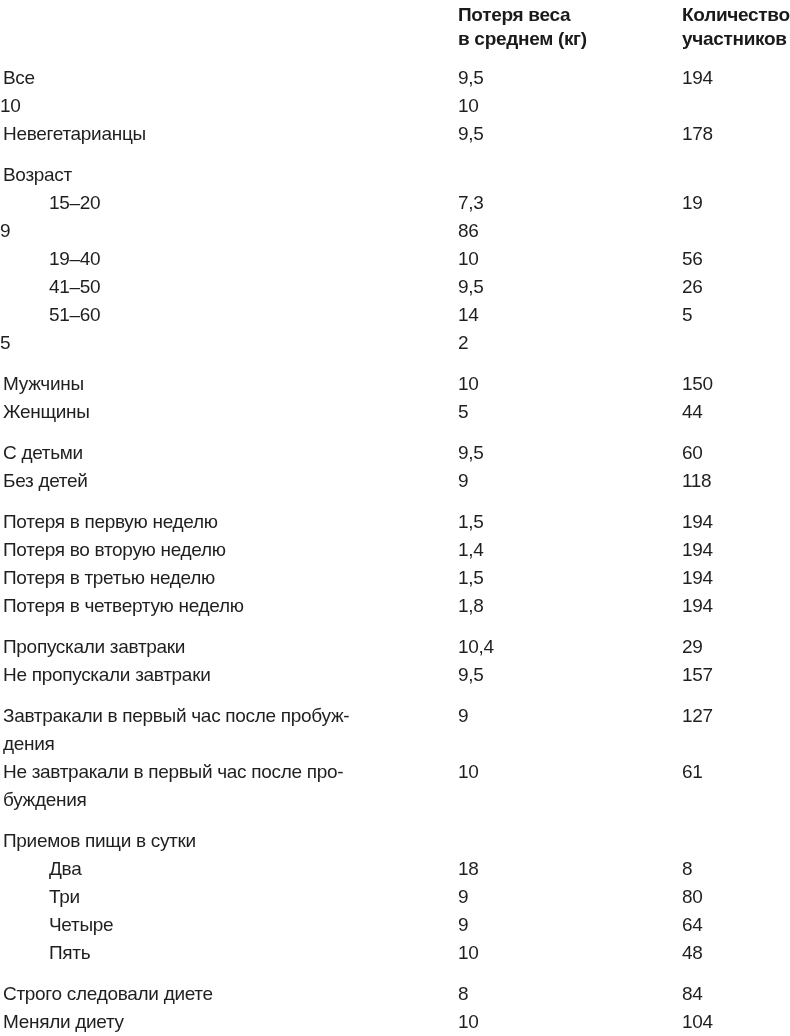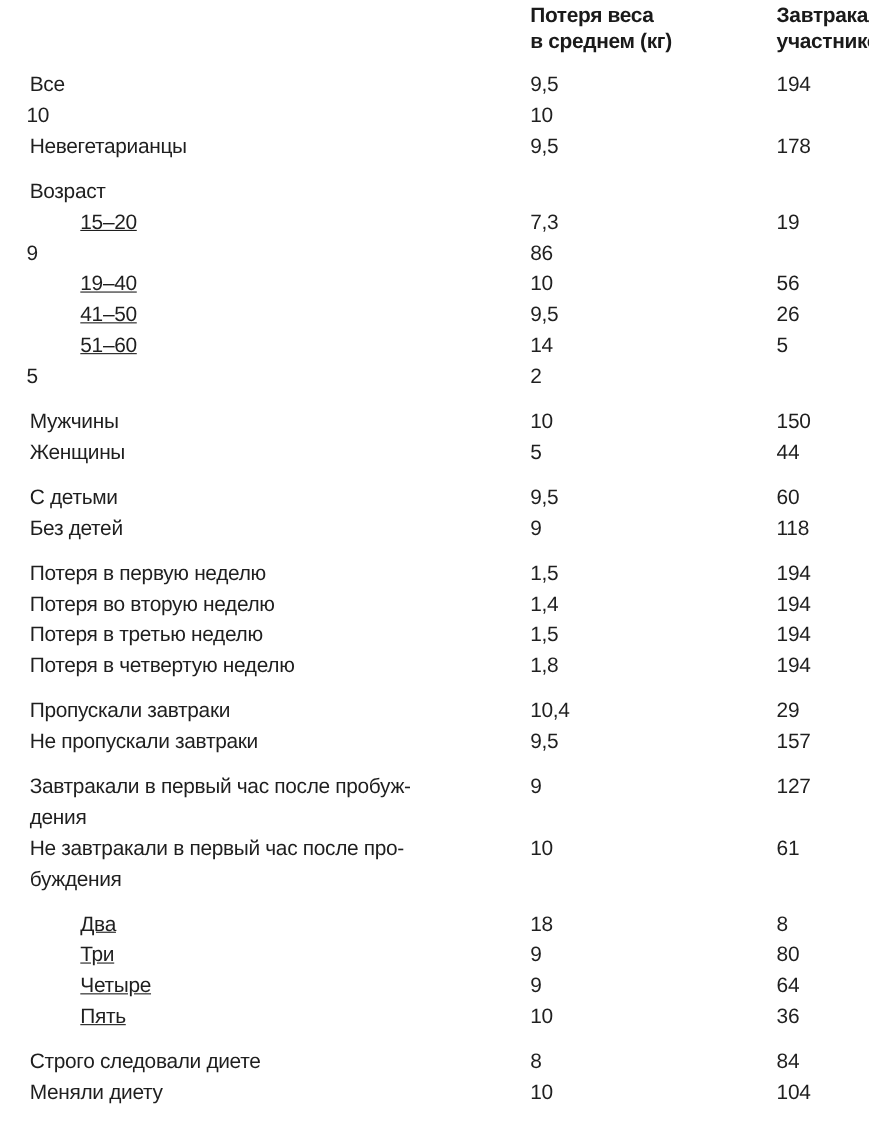--- a/index.html
+++ b/index.html
@@ -18,56 +18,54 @@
   }
   .page {
     padding-top: 3px;
     width: 790px;
     box-sizing: border-box;
   }
   .grid-row {
     display: grid;
     grid-template-columns: 458px 224px 1fr;
     align-items: start;
-    padding-left: 24px;
   }
   .table-header .cell {
     font-weight: bold;
     line-height: 24px;
     white-space: pre-line;
     color: #1a1a1a;
   }
   .section {
     margin-top: 13px;
   }
   .row .cell {
     line-height: 28px;
     white-space: pre-line;
   }
   .cell.label {
     padding-left: 3px;
   }
   .row.indent .cell.label {
     padding-left: 49px;
-    text-decoration: underline;
   }
   .cell.value {
     padding-left: 0;
   }
 </style>
 </head>
 <body>
 
 <div class="page">
 
   <div class="grid-row table-header">
     <div class="cell label"></div>
     <div class="cell">Потеря веса
 в среднем (кг)</div>
-    <div class="cell">Завтракали
+    <div class="cell">Количество
 участников</div>
   </div>
 
   <div>
       <div class="section">
         <div class="grid-row row">
           <div class="cell label">Все</div>
           <div class="cell value">9,5</div>
           <div class="cell value">194</div>
         </div>
@@ -182,39 +180,44 @@
           <div class="cell value">127</div>
         </div>
         <div class="grid-row row">
           <div class="cell label">Не завтракали в первый час после про-
 буждения</div>
           <div class="cell value">10</div>
           <div class="cell value">61</div>
         </div>
       </div>
       <div class="section">
+        <div class="grid-row row">
+          <div class="cell label">Приемов пищи в сутки</div>
+          <div class="cell value"></div>
+          <div class="cell value"></div>
+        </div>
         <div class="grid-row row indent">
           <div class="cell label">Два</div>
           <div class="cell value">18</div>
           <div class="cell value">8</div>
         </div>
         <div class="grid-row row indent">
           <div class="cell label">Три</div>
           <div class="cell value">9</div>
           <div class="cell value">80</div>
         </div>
         <div class="grid-row row indent">
           <div class="cell label">Четыре</div>
           <div class="cell value">9</div>
           <div class="cell value">64</div>
         </div>
         <div class="grid-row row indent">
           <div class="cell label">Пять</div>
           <div class="cell value">10</div>
-          <div class="cell value">36</div>
+          <div class="cell value">48</div>
         </div>
       </div>
       <div class="section">
         <div class="grid-row row">
           <div class="cell label">Строго следовали диете</div>
           <div class="cell value">8</div>
           <div class="cell value">84</div>
         </div>
         <div class="grid-row row">
           <div class="cell label">Меняли диету</div>

